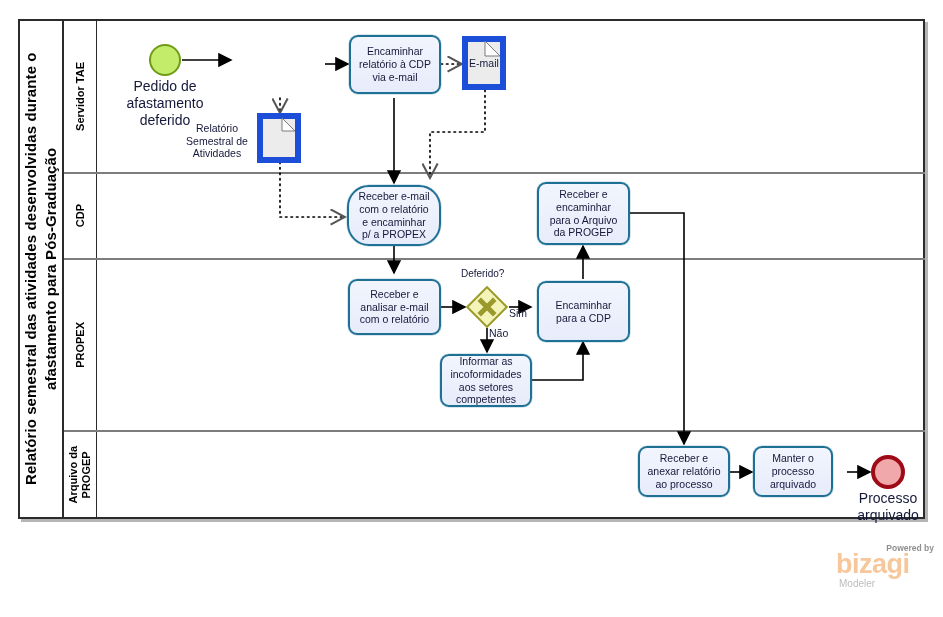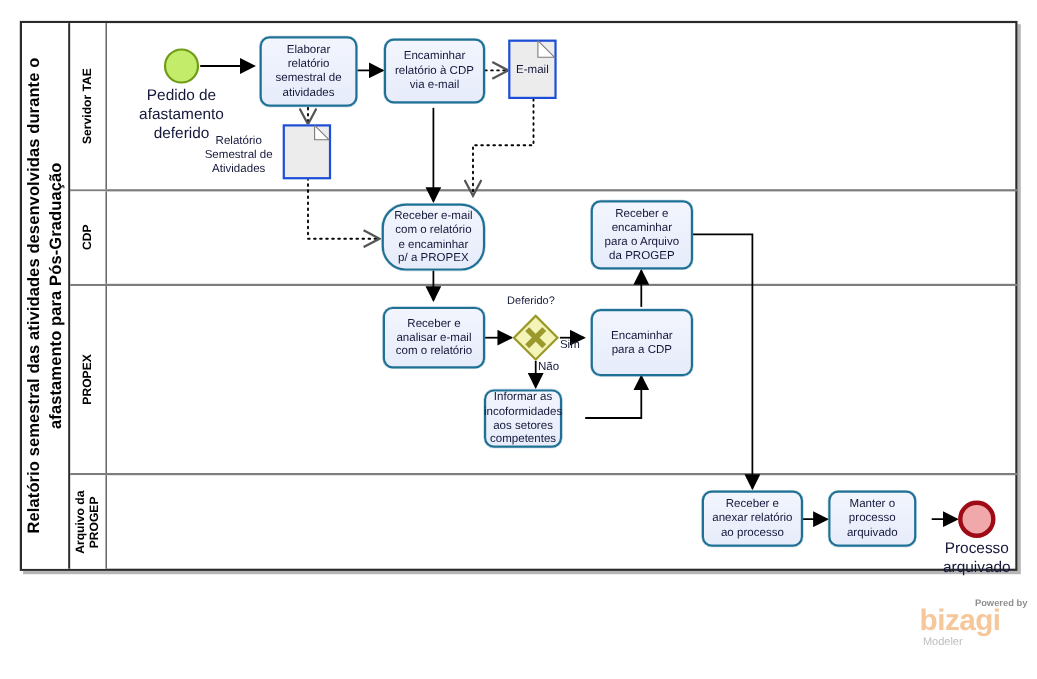--- a/index.html
+++ b/index.html
@@ -124,21 +124,21 @@
   }
   .gateway-label {
     position: absolute;
     font-size: 10px;
     color: #15183a;
     white-space: nowrap;
   }
 
   .doc {
     background: #ececec;
-    border: 2px solid #1d4ed8;
+    border: 6px solid #1d4ed8;
     box-sizing: border-box;
   }
   .doc-label {
     position: absolute;
     font-size: 10.5px;
     color: #15183a;
     text-align: center;
     line-height: 1.2;
     white-space: pre-line;
   }
@@ -264,24 +264,20 @@
 
     <path d="M280,162 L280,217 L345,217" fill="none" stroke="#000" stroke-width="1.7" stroke-dasharray="1.5,4" stroke-linecap="round" marker-end="url(#openarrow)"></path>
 
     <path d="M485,90 L485,132 L430,132 L430,178" fill="none" stroke="#000" stroke-width="1.7" stroke-dasharray="1.5,4" stroke-linecap="round" marker-end="url(#openarrow)"></path>
   </svg>
 
   <div class="node event start" style="left:149px; top:44px; width:32px; height:32px;"></div>
   <div class="event-label" style="left:100px; top:78px; width:130px;">Pedido de afastamento
 deferido</div>
 
-  <div class="node task" style="left:236px; top:33px; width:89px; height:64px;">Elaborar
-relatório
-semestral de
-atividades</div>
 
   <div class="node task" style="left:349px; top:35px; width:92px; height:59px;">Encaminhar
 relatório à CDP
 via e-mail</div>
 
   <div class="node doc" style="left:462px; top:36px; width:44px; height:54px;">
     <div class="doc-text">E-mail</div>
     <svg style="position:absolute; right:-1px; top:-1px; width:16px; height:16px; overflow:visible;">
       <polygon points="0,0 15,15 0,15" fill="#ffffff" stroke="none"></polygon>
       <polyline points="0,0 15,15 0,15 0,0" fill="none" stroke="#7a7a7a" stroke-width="1"></polyline>
@@ -314,21 +310,21 @@
 
   <div class="node gateway" style="left:472px; top:292px; width:30px; height:30px;"></div>
   <svg class="gateway-x" style="left:472px; top:292px; width:30px; height:30px;">
     <line x1="9" y1="9" x2="21" y2="21" stroke="#9a9a2c" stroke-width="5" stroke-linecap="square"></line>
     <line x1="21" y1="9" x2="9" y2="21" stroke="#9a9a2c" stroke-width="5" stroke-linecap="square"></line>
   </svg>
   <div class="gateway-label" style="left:461px; top:268px;">Deferido?</div>
   <div class="flow-label" style="left:509px; top:307px;">Sim</div>
   <div class="flow-label" style="left:489px; top:327px;">Não</div>
 
-  <div class="node task" style="left:440px; top:354px; width:71px; height:53px;">Informar as
+  <div class="node task" style="left:440px; top:354px; width:92px; height:53px;">Informar as
 incoformidades
 aos setores
 competentes</div>
 
   <div class="node task" style="left:537px; top:281px; width:93px; height:61px;">Encaminhar
 para a CDP</div>
 
   <div class="node task" style="left:638px; top:446px; width:92px; height:51px;">Receber e
 anexar relatório
 ao processo</div>

